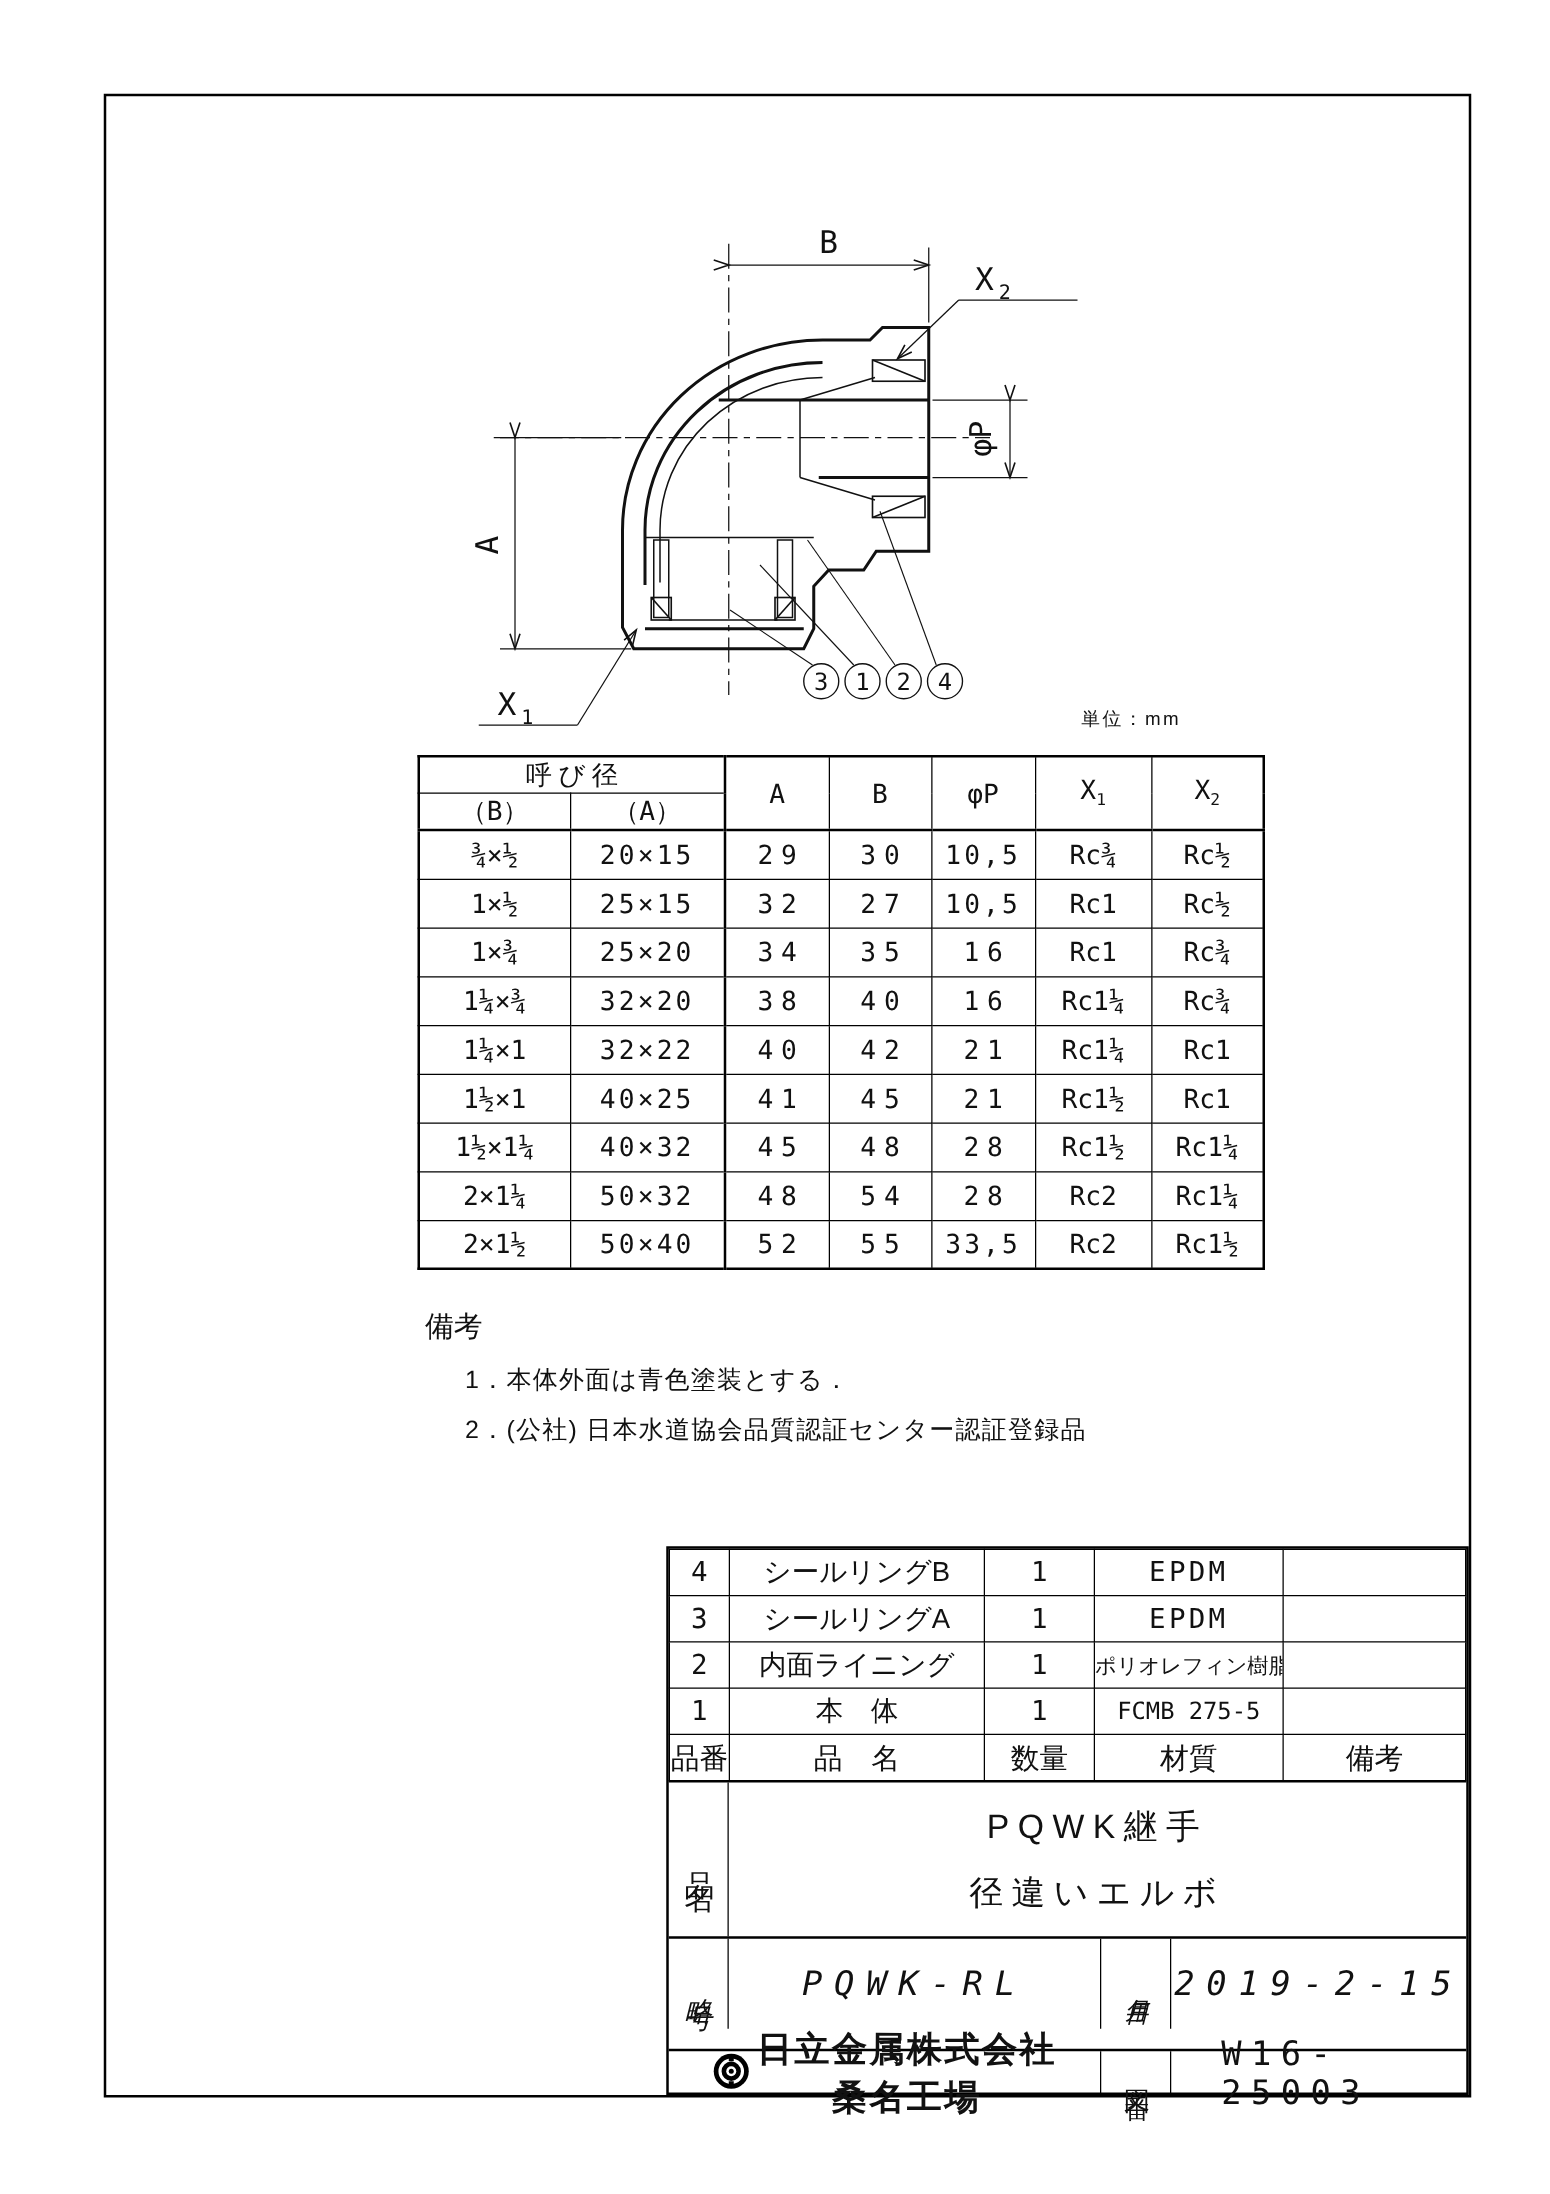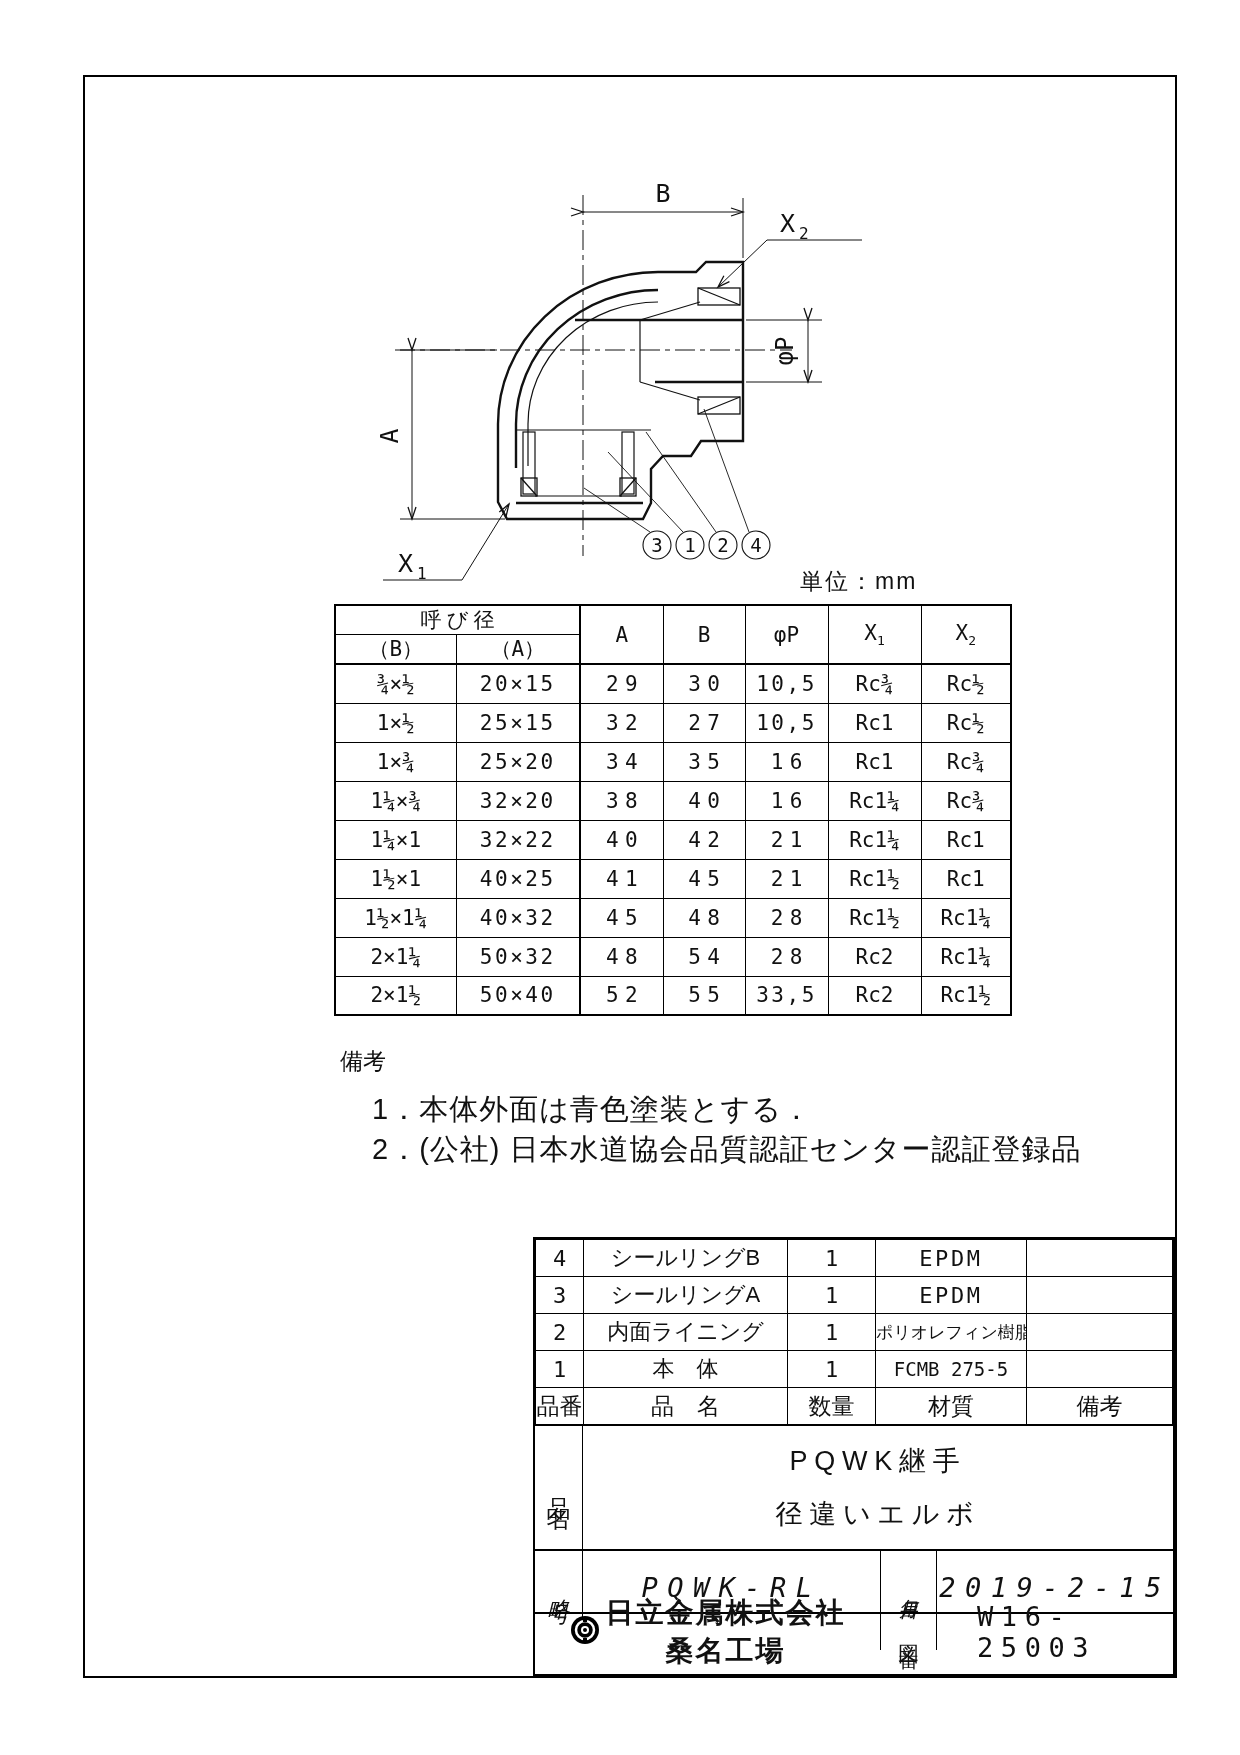--- a/index.html
+++ b/index.html
@@ -21,26 +21,26 @@
       font-weight:normal;font-size:21px;white-space:nowrap;overflow:hidden;}
   .dim-table thead tr{height:28px;}
   .dim-table tbody tr{height:39px;}
   .dim-table tbody tr:first-child td{border-top:2.6px solid #000;}
   .thick-right{border-right:2.6px solid #000 !important;}
   .sp{letter-spacing:.30em;text-indent:.30em;}
   .sp2{letter-spacing:.12em;}
   .hdr-jp{font-family:"Liberation Sans",sans-serif;font-size:22px;letter-spacing:.25em;text-indent:.25em;}
   sub.colsub{font-size:13px;}
 
-  .unit-note{position:absolute;left:800px;top:566px;width:210px;text-align:left;
-             font-size:23px;letter-spacing:2px;}
+  .unit-note{position:absolute;left:800px;top:566px;width:210px;text-align:center;
+             font-size:15px;letter-spacing:2px;}
 
   
   .notes-title{position:absolute;left:340px;top:1046px;font-size:23px;}
-  .note-item{position:absolute;left:372px;font-size:29px;letter-spacing:1px;}
+  .note-item{position:absolute;left:372px;font-size:20px;letter-spacing:1px;}
 
   
   .tblock{position:absolute;left:533px;top:1237px;width:642px;height:439px;
           border:2.6px solid #000;box-sizing:border-box;}
   .parts-table{border-collapse:collapse;table-layout:fixed;width:100%;
                font-family:"Liberation Sans",sans-serif;}
   .parts-table td{border:1.3px solid #000;text-align:center;vertical-align:middle;
                   font-size:22px;padding:0;white-space:nowrap;overflow:hidden;}
   .parts-table tr{height:37px;}
   .parts-table .mono{font-family:"DejaVu Sans Mono",monospace;}
@@ -332,21 +332,21 @@
       </div>
     </div>
 
     <div class="tb-row bt" style="top:310px;width:100%;height:74px;font-style:italic;">
       <div class="cell vlabel" style="width:48px;border-right:1.6px solid #000;font-size:22px;letter-spacing:6px;">略号</div>
       <div class="cell mono-big" style="width:297px;">PQWK-RL</div>
       <div class="cell vlabel bl" style="width:56px;font-size:19px;letter-spacing:2px;">年月日</div>
       <div class="cell mono-big bl" style="flex:1;">2019-2-15</div>
     </div>
 
-    <div class="tb-row bt" style="top:373px;width:100%;height:38px;justify-content:space-between;">
+    <div class="tb-row bt" style="top:400px;width:100%;height:38px;justify-content:space-between;">
       <div class="cell" style="width:345px;">
         <span style="display:inline-block;margin-right:6px;">
           <svg width="30" height="30" viewBox="0 0 30 30">
             <circle cx="15" cy="15" r="14" fill="#000"></circle>
             <circle cx="15" cy="15" r="9" fill="none" stroke="#fff" stroke-width="2.5"></circle>
             <rect x="13" y="2" width="4" height="5" fill="#000"></rect>
             <rect x="13" y="23" width="4" height="5" fill="#000"></rect>
             <circle cx="15" cy="15" r="4" fill="#fff"></circle>
             <circle cx="15" cy="15" r="2" fill="#000"></circle>
           </svg>

